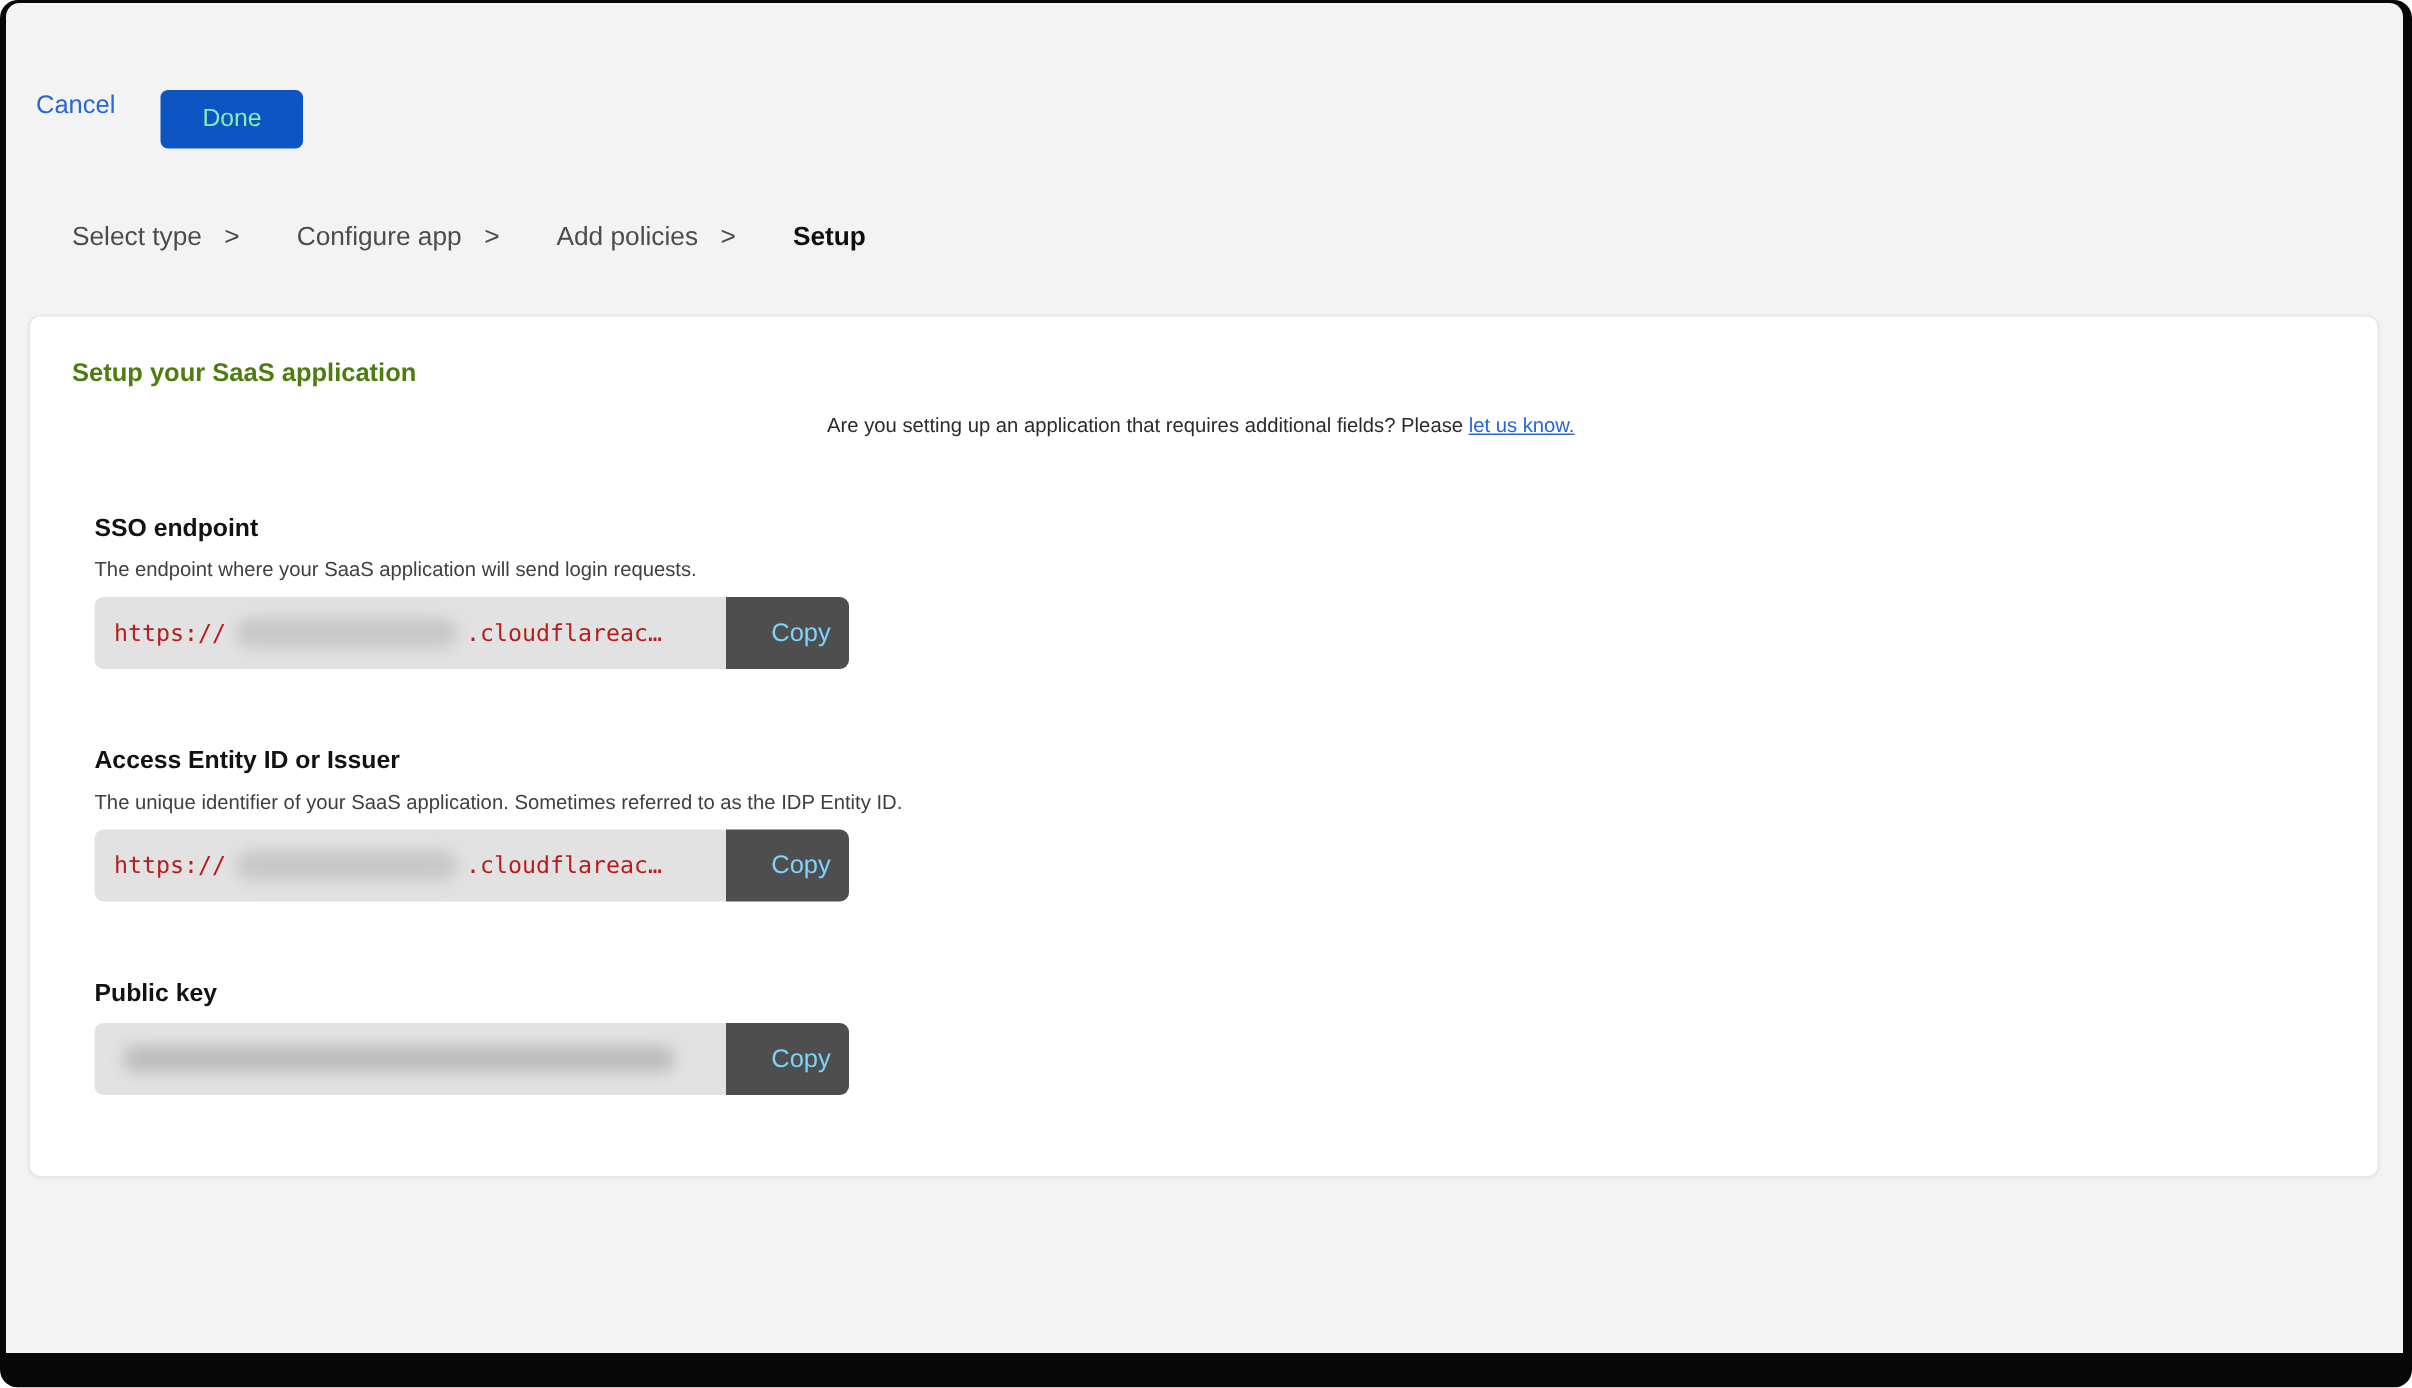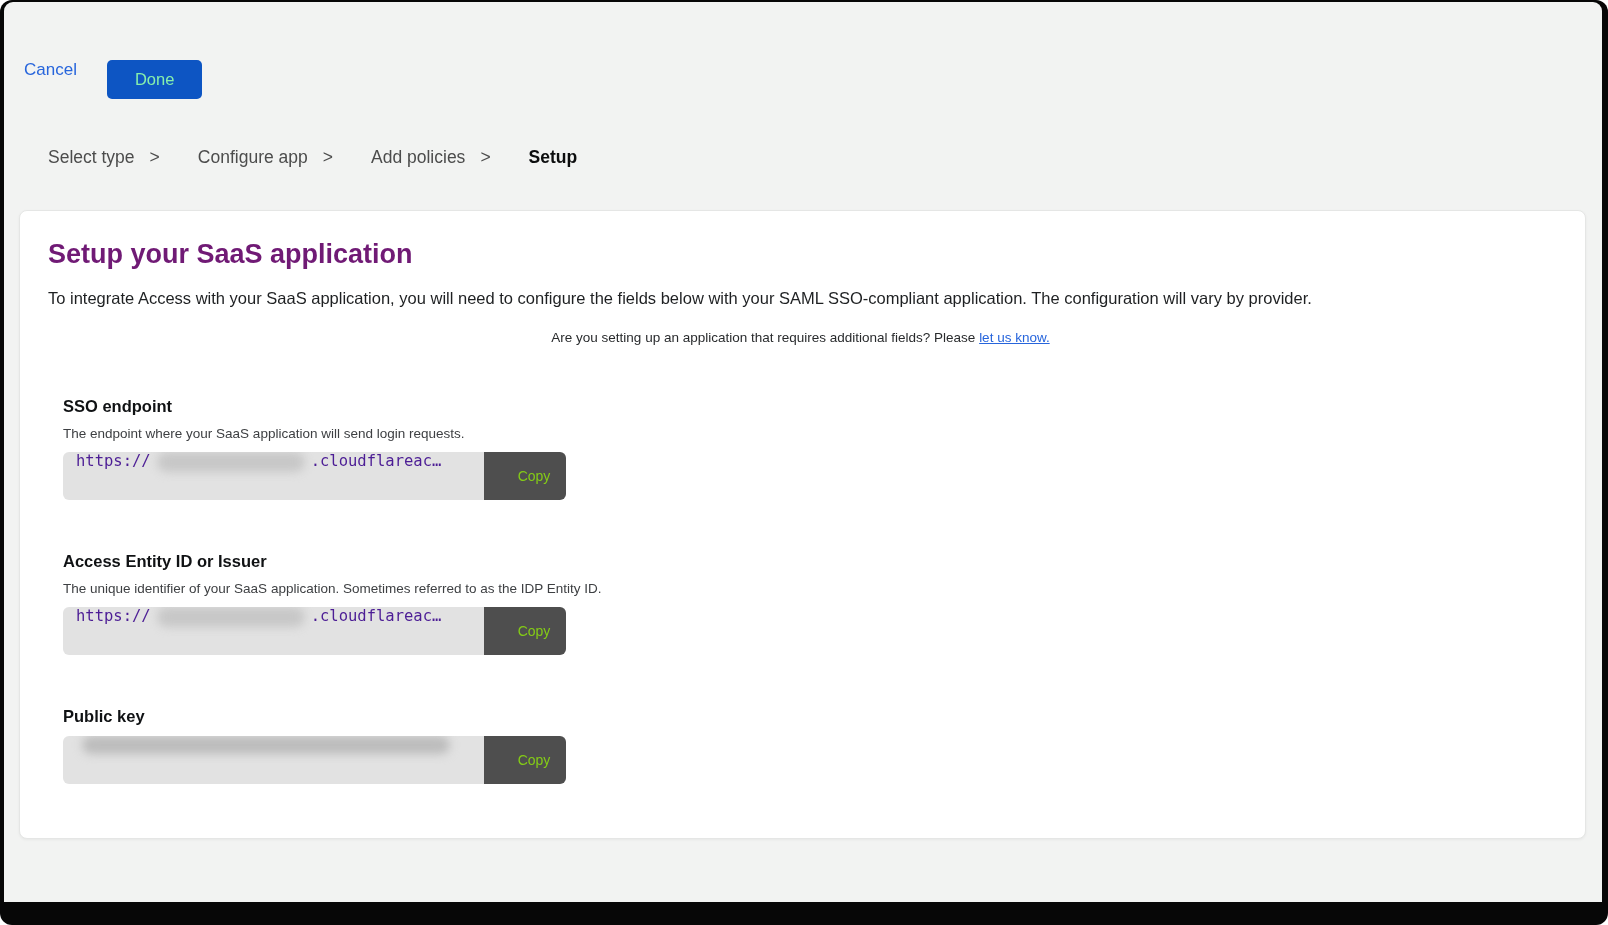--- a/index.html
+++ b/index.html
@@ -58,52 +58,52 @@
   
   .card {
     margin: 42px 16px 0 15px;
     background: #ffffff;
     border: 1px solid #e5e6e5;
     border-radius: 8px;
     padding: 28px 32px 54px 28px;
     box-shadow: 0 1px 3px rgba(0,0,0,0.05);
   }
   .card-heading {
-    margin: 0 0 17px; font-size: 27px; font-weight: 700; color: #701a75;
+    margin: 0 0 17px; font-size: 17px; font-weight: 700; color: #4d7c0f;
   }
   .card-intro {
     margin: 0 0 21px; font-size: 16.5px; color: #1e2022; line-height: 1.35;
   }
   .card-note { margin: 0; font-size: 13.5px; color: #292b2d; text-align: center; }
   .card-note a {
     color: var(--link-blue, #1e63d6); text-decoration: underline; cursor: pointer;
   }
 
   
   .field { margin-top: 52px; margin-left: 15px; }
   .field-label {
     font-size: 16.5px; font-weight: 700; color: #101214; margin-bottom: 10px;
   }
   .field-desc { font-size: 13.5px; color: #3e4043; margin-bottom: 11px; }
   .code-row { display: flex; height: 48px; width: 503px; }
   .code-box {
     width: 421px; height: 100%;
-    display: flex; 
+    display: flex; align-items: center;
     background: var(--code-box-bg, #e2e2e2);
     border-radius: 6px 0 0 6px;
     padding: 0 10px 0 13px;
     font-family: "DejaVu Sans Mono", monospace;
-    font-size: 15.5px; color: #4c1d95;
+    font-size: 15.5px; color: #b91c1c;
     white-space: nowrap; overflow: hidden;
   }
   .copy-btn {
     width: 82px; height: 100%;
     background: var(--copy-button-bg, #4e4e4e);
-    color: #84cc16;
-    font-family: inherit; font-size: 14px;
+    color: #7dd3fc;
+    font-family: inherit; font-size: 17px;
     border: none; border-radius: 0 6px 6px 0;
     cursor: pointer;
     padding-left: 24px;
   }
   .blob {
     display: inline-block; flex: none;
     height: 20px; border-radius: 10px;
     background: #c7c7c7; filter: blur(5px);
     margin: 0 6px;
   }
@@ -128,21 +128,20 @@
       <span class="crumb-sep">&gt;</span>
       <span class="crumb">Configure app</span>
       <span class="crumb-sep">&gt;</span>
       <span class="crumb">Add policies</span>
       <span class="crumb-sep">&gt;</span>
       <span class="crumb active">Setup</span>
     </nav>
 
     <section class="card">
       <h2 class="card-heading">Setup your SaaS application</h2>
-      <p class="card-intro">To integrate Access with your SaaS application, you will need to configure the fields below with your SAML SSO-compliant application. The configuration will vary by provider.</p>
       <p class="card-note"><span>Are you setting up an application that requires additional fields? Please</span> <a>let us know.</a></p>
 
       <div class="field">
         <div class="field-label">SSO endpoint</div>
         <div class="field-desc">The endpoint where your SaaS application will send login requests.</div>
         <div class="code-row">
           <div class="code-box">
             <span>https://</span>
             <span class="blob blob-mid"></span>
             <span>.cloudflareac…</span>

